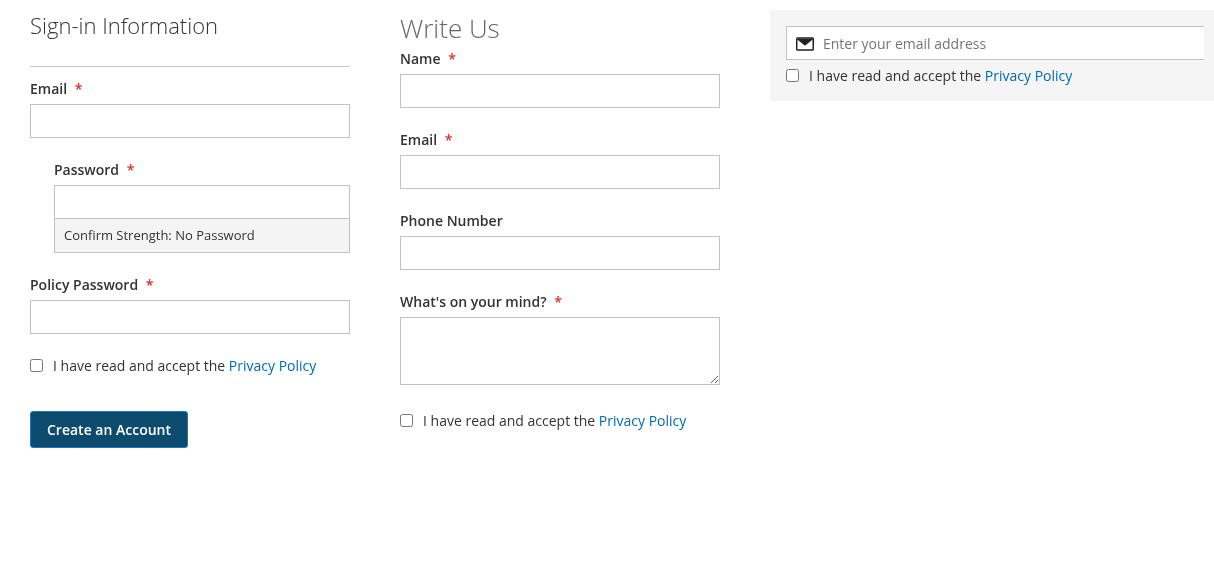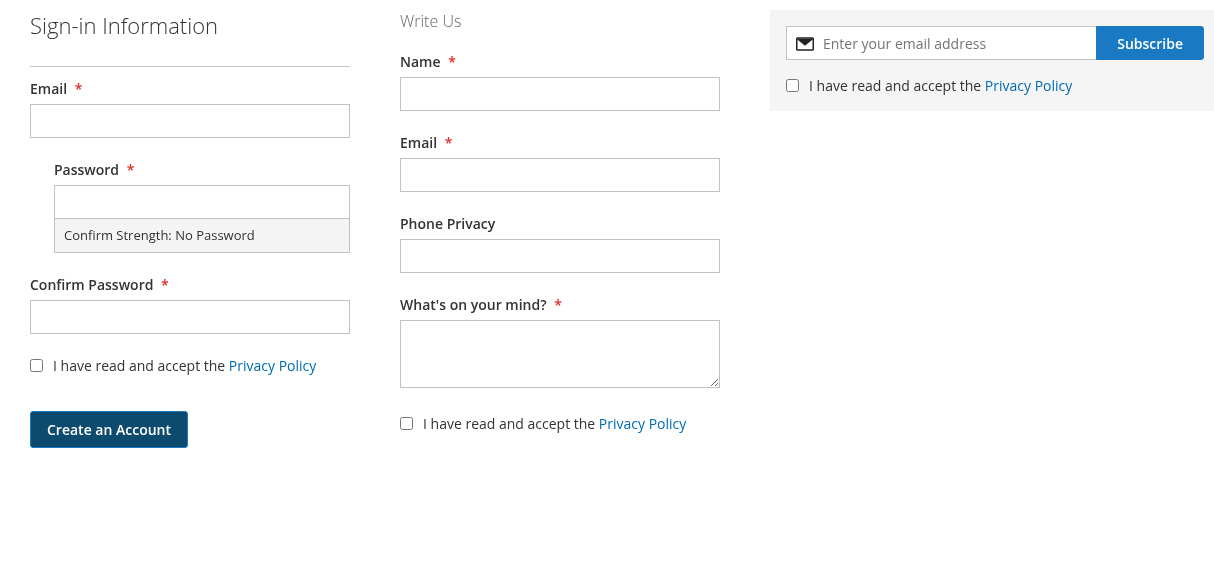--- a/index.html
+++ b/index.html
@@ -28,22 +28,22 @@
     font-weight: 300;
     color: #333;
     margin: 0 0 12px 0;
     padding-bottom: 26px;
     border-bottom: 1px solid #c6c6c6;
   }
   .section-title.no-border {
     border-bottom: none;
     padding-bottom: 0;
     color: #666;
-    font-size: 16px;
-    margin-bottom: 20px;
+    font-size: 26px;
+    margin-bottom: 3px;
   }
   .intro {
     color: #333;
     font-size: 14px;
     line-height: 1.5;
     margin: 0 0 24px 0;
   }
 
   .field { margin-bottom: 22px; }
   .field label {
@@ -112,21 +112,21 @@
     font-family: inherit;
   }
 
   
   .news-panel {
     background: #f5f5f5;
     padding: 16px;
   }
   .news-row {
     display: flex;
-    margin-bottom: 16px;
+    margin-bottom: 6px;
   }
   .news-input-wrap {
     position: relative;
     flex: 1;
   }
   .news-input-wrap .icon {
     position: absolute;
     left: 10px;
     top: 50%;
     transform: translateY(-50%);
@@ -185,21 +185,21 @@
         <input type="password" style="">
       </div>
       <div class="pw-meter">
         <span>Confirm Strength:</span>
         <span>No Password</span>
       </div>
     </div>
 
     <div class="field" style="margin-top:22px;">
       <label>
-        <span>Confirm Password</span>
+        <span>Policy Password</span>
         <span class="req">*</span>
       </label>
       <div class="control">
         <input type="password" style="">
       </div>
     </div>
 
     <div class="chk-row" style="margin-top:6px; margin-bottom:36px;">
       <input type="checkbox" style="">
       <span>
@@ -229,21 +229,21 @@
         <span>Email</span>
         <span class="req">*</span>
       </label>
       <div class="control">
         <input type="email" style="">
       </div>
     </div>
 
     <div class="field">
       <label>
-        <span>Phone Privacy</span>
+        <span>Phone Number</span>
       </label>
       <div class="control">
         <input type="text" style="">
       </div>
     </div>
 
     <div class="field">
       <label>
         <span>What's on your mind?</span>
         <span class="req">*</span>
@@ -269,21 +269,20 @@
         <div class="news-input-wrap">
           <span class="icon">
             <svg viewBox="0 0 24 18" width="18" height="14">
               <rect x="1" y="1" width="22" height="16" rx="1" fill="none" stroke="#222" stroke-width="2"></rect>
               <polyline points="2,2 12,10 22,2" fill="none" stroke="#222" stroke-width="2"></polyline>
               <polyline points="2,2 12,10 22,2" fill="#222"></polyline>
             </svg>
           </span>
           <input type="email" placeholder="Enter your email address" style="">
         </div>
-        <button class="btn-sub">Subscribe</button>
       </div>
       <div class="chk-row">
         <input type="checkbox" style="">
         <span>
           <span>I have read and accept the</span>
           <a class="link">Privacy Policy</a>
         </span>
       </div>
     </div>
   </div>

